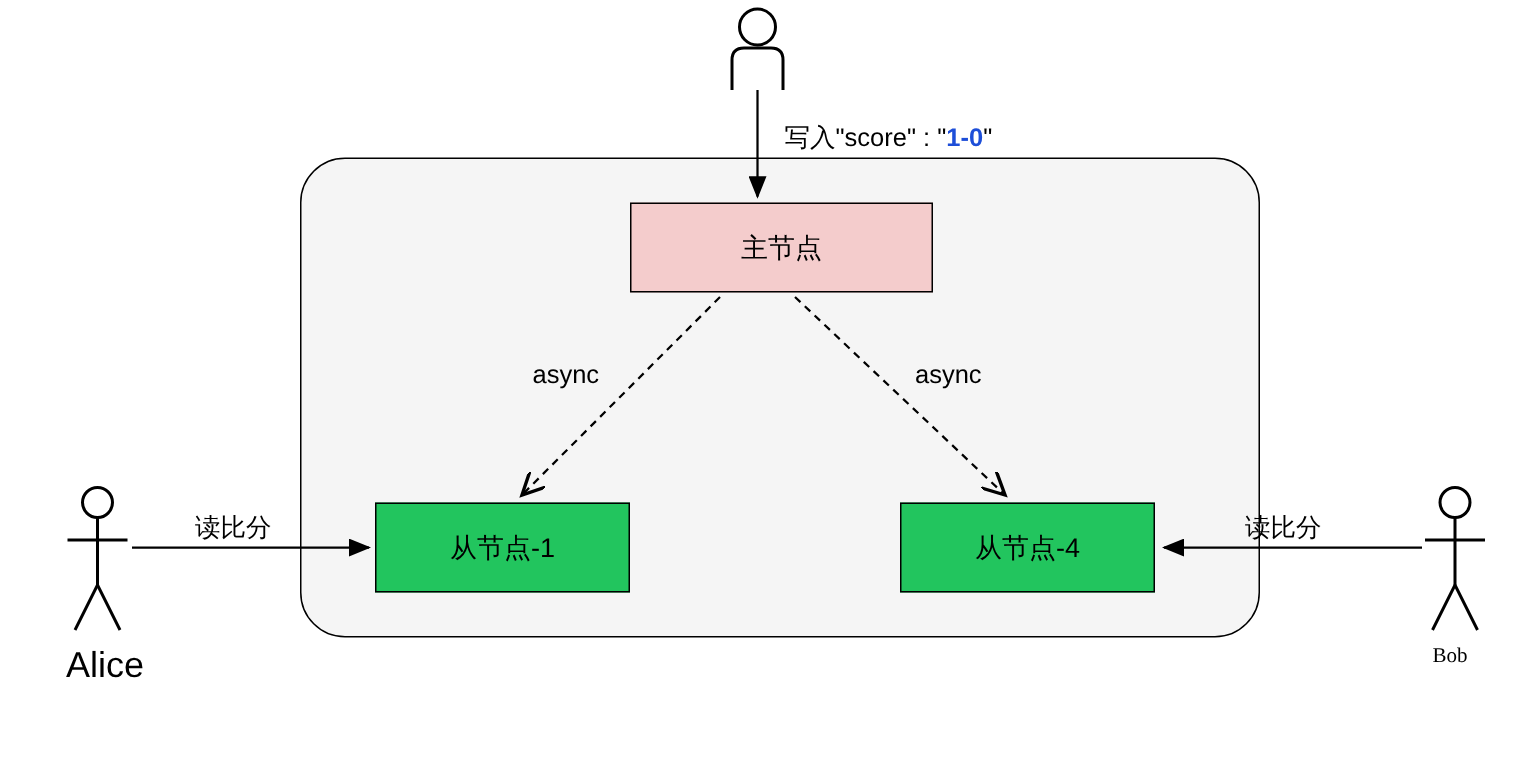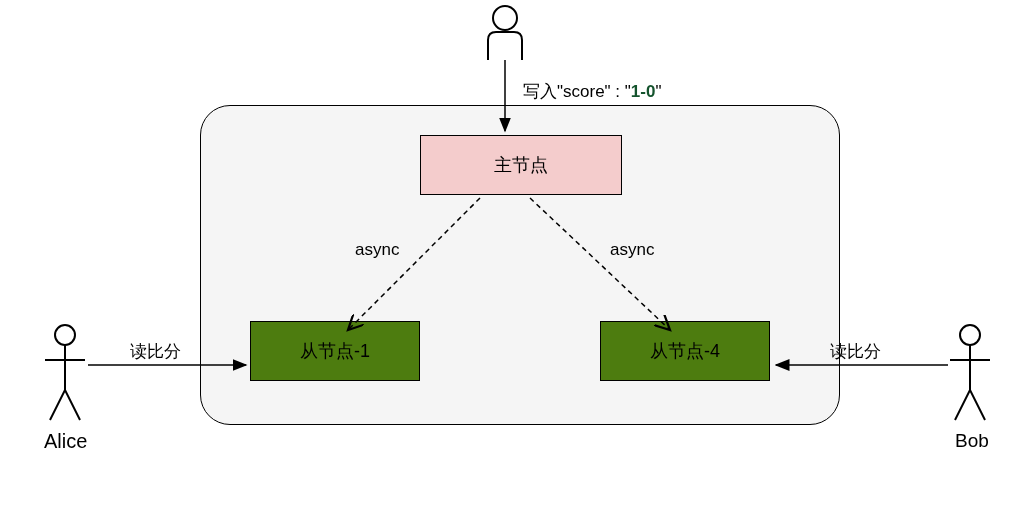--- a/index.html
+++ b/index.html
@@ -29,46 +29,46 @@
       font-size: 18px;
     }
     .primary-node {
       left: 420px;
       top: 135px;
       width: 202px;
       height: 60px;
       background: #f4cccc;
     }
     .replica-node {
-      background: #4d7c0f;
+      background: #22c55e;
       width: 170px;
       height: 60px;
-      top: 321px;
+      top: 335px;
     }
     .replica-1 { left: 250px; }
     .replica-2 { left: 600px; }
     .label {
       position: absolute;
       font-size: 17px;
       color: #000;
     }
     .write-label {
       left: 523px;
       top: 80px;
     }
     .write-value {
-      color: #14532d;
+      color: #1d4ed8;
       font-weight: bold;
     }
     .async-1 { left: 355px; top: 240px; }
     .async-2 { left: 610px; top: 240px; }
     .read-1 { left: 130px; top: 340px; }
     .read-2 { left: 830px; top: 340px; }
-    .alice-label { left: 44px; top: 430px; font-size: 20px; }
-    .bob-label { left: 955px; top: 430px; font-size: 19px; }
+    .alice-label { left: 44px; top: 430px; font-size: 24px; }
+    .bob-label { left: 955px; top: 430px; font-size: 14px; font-family: Liberation Serif, serif; }
     svg.arrows {
       position: absolute;
       left: 0; top: 0;
       width: 1011px; height: 505px;
       pointer-events: none;
     }
   </style>
 </head>
 <body>
 

